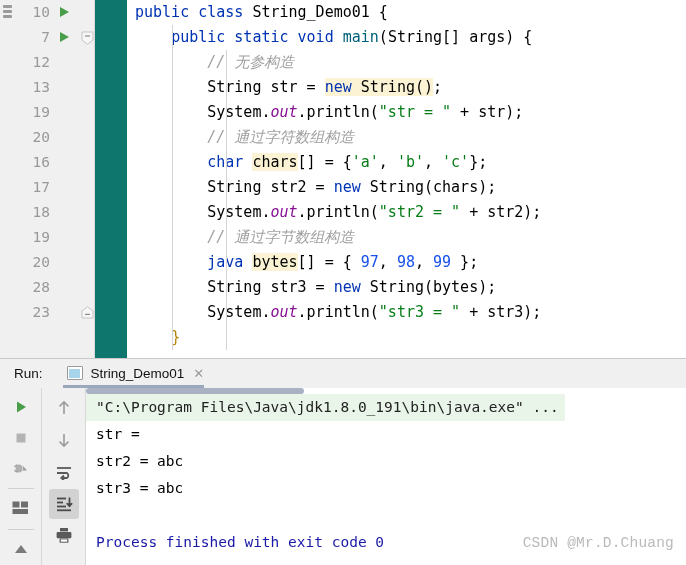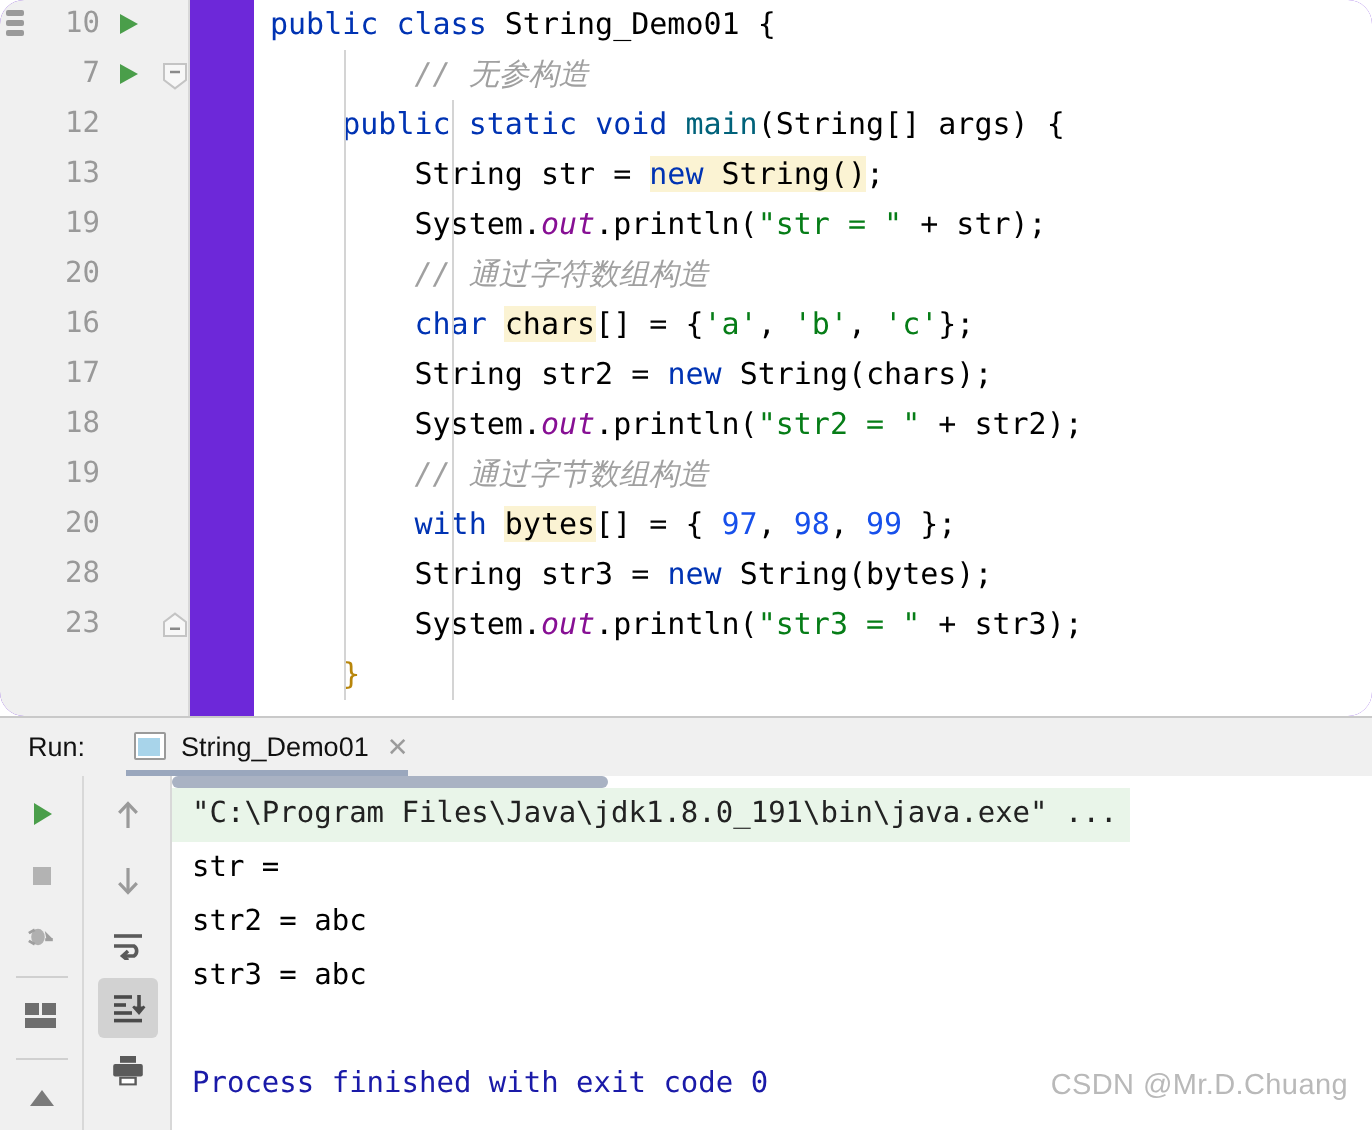--- a/index.html
+++ b/index.html
@@ -21,23 +21,22 @@
     display: flex;
     flex-direction: column;
     background: #ffffff;
   }
 
   
   .editor {
     position: relative;
     height: 374px;
     display: flex;
-    background: #6d28d9;
+    background: #0f766e;
     overflow: hidden;
-    border-radius: 12px;
   }
   .gutter-widgets {
     width: 16px;
     background: #f0f0f0;
     position: relative;
     flex: 0 0 16px;
   }
   .widget-glyph {
     position: absolute;
     left: 3px;
@@ -271,21 +270,21 @@
     padding-right: 6px;
   }
   .c-done { color: #1a1aa8; }
 
   .watermark {
     position: absolute;
     right: 12px;
     bottom: 14px;
     color: #b9b9b9;
     font-size: 14.5px;
-    font-family: Liberation Sans, sans-serif;
+    font-family: Liberation Mono, monospace;
     letter-spacing: 0.2px;
     pointer-events: none;
     margin-top: 40px;
   }
 </style>
 </head>
 <body>
 
 <div id="app">
 
@@ -347,30 +346,30 @@
           <span class="fold-close">
             <svg width="13" height="13" viewBox="0 0 13 13">
               <path d="M6.5 0.8 L12 5 V12 H1 V5 Z" fill="#f7f7f7" stroke="#c4c4c4" stroke-width="1"></path>
               <line x1="4" y1="8.4" x2="9" y2="8.4" stroke="#8a8a8a" stroke-width="1.2"></line>
             </svg>
           </span>
         </div>
       </div>
     <div class="code-area" id="code-area">
         <div class="code-line"><span></span><span class="kw">public</span><span class="pln"> </span><span class="kw">class</span><span class="pln"> </span><span class="cls">String_Demo01</span><span class="pln"> {</span></div>
+        <div class="code-line"><span>    </span><span class="kw">public</span><span class="pln"> </span><span class="kw">static</span><span class="pln"> </span><span class="kw">void</span><span class="pln"> </span><span class="meth">main</span><span class="pln">(</span><span class="cls">String</span><span class="pln">[] args) {</span></div>
         <div class="code-line"><span>        </span><span class="cmt">// 无参构造</span></div>
-        <div class="code-line"><span>    </span><span class="kw">public</span><span class="pln"> </span><span class="kw">static</span><span class="pln"> </span><span class="kw">void</span><span class="pln"> </span><span class="meth">main</span><span class="pln">(</span><span class="cls">String</span><span class="pln">[] args) {</span></div>
         <div class="code-line"><span>        </span><span class="cls">String</span><span class="pln"> str = </span><span class="kw hl">new</span><span class="pln hl"> </span><span class="cls hl">String</span><span class="pln hl">()</span><span class="pln">;</span></div>
         <div class="code-line"><span>        </span><span class="cls">System</span><span class="pln">.</span><span class="fld">out</span><span class="pln">.println(</span><span class="str">"str = "</span><span class="pln"> + str);</span></div>
         <div class="code-line"><span>        </span><span class="cmt">// 通过字符数组构造</span></div>
         <div class="code-line"><span>        </span><span class="kw">char</span><span class="pln"> </span><span class="pln hl">chars</span><span class="pln">[] = {</span><span class="str">'a'</span><span class="pln">, </span><span class="str">'b'</span><span class="pln">, </span><span class="str">'c'</span><span class="pln">};</span></div>
         <div class="code-line"><span>        </span><span class="cls">String</span><span class="pln"> str2 = </span><span class="kw">new</span><span class="pln"> </span><span class="cls">String</span><span class="pln">(chars);</span></div>
         <div class="code-line"><span>        </span><span class="cls">System</span><span class="pln">.</span><span class="fld">out</span><span class="pln">.println(</span><span class="str">"str2 = "</span><span class="pln"> + str2);</span></div>
         <div class="code-line"><span>        </span><span class="cmt">// 通过字节数组构造</span></div>
-        <div class="code-line"><span>        </span><span class="kw">with</span><span class="pln"> </span><span class="pln hl">bytes</span><span class="pln">[] = { </span><span class="num">97</span><span class="pln">, </span><span class="num">98</span><span class="pln">, </span><span class="num">99</span><span class="pln"> };</span></div>
+        <div class="code-line"><span>        </span><span class="kw">java</span><span class="pln"> </span><span class="pln hl">bytes</span><span class="pln">[] = { </span><span class="num">97</span><span class="pln">, </span><span class="num">98</span><span class="pln">, </span><span class="num">99</span><span class="pln"> };</span></div>
         <div class="code-line"><span>        </span><span class="cls">String</span><span class="pln"> str3 = </span><span class="kw">new</span><span class="pln"> </span><span class="cls">String</span><span class="pln">(bytes);</span></div>
         <div class="code-line"><span>        </span><span class="cls">System</span><span class="pln">.</span><span class="fld">out</span><span class="pln">.println(</span><span class="str">"str3 = "</span><span class="pln"> + str3);</span></div>
         <div class="code-line"><span>    </span><span class="brace-r">}</span></div>
         <div class="indent-guide" style="left: 45px; top: 25px; height: 325px;"></div>
         <div class="indent-guide" style="left: 99px; top: 50px; height: 300px;"></div>
       </div>
   </div>
 
   <div class="run-header">
     <span class="run-label">Run:</span>

